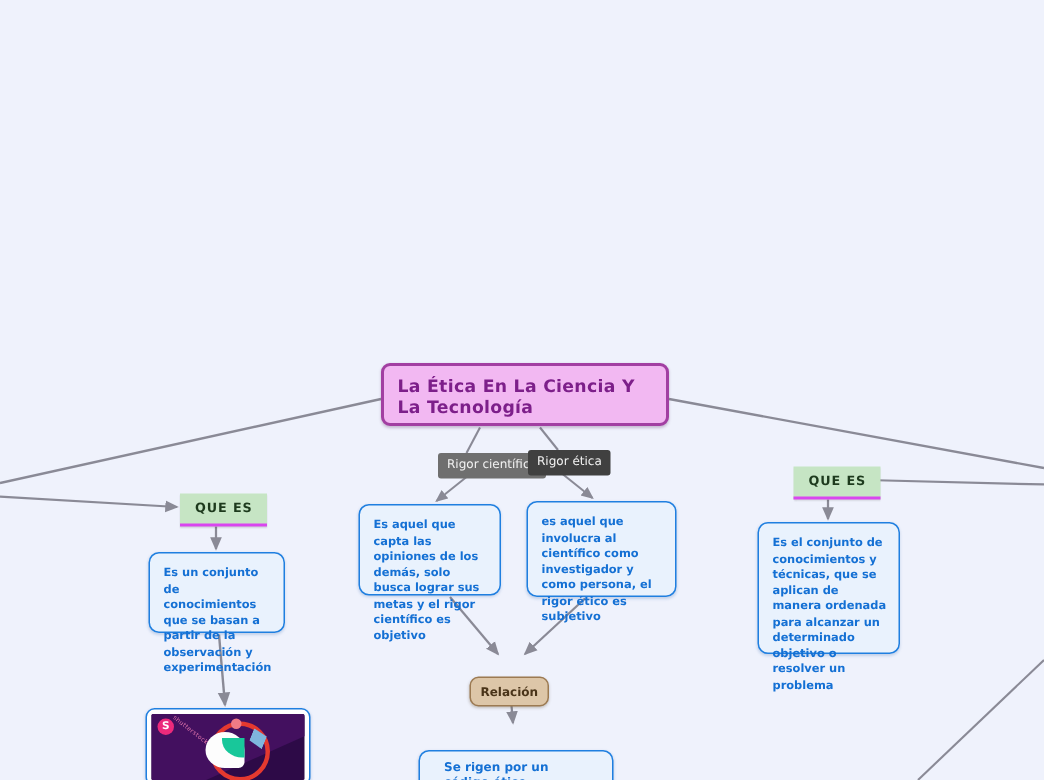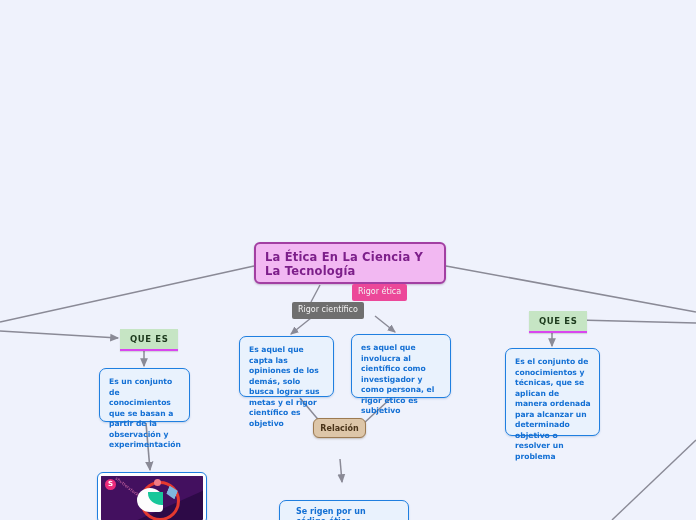--- a/index.html
+++ b/index.html
@@ -49,21 +49,21 @@
   .pill {
     background: #6f6f6f;
     color: #f2f2f2;
     font-size: 8px;
     padding: 3px 6px 4px 6px;
     border-radius: 2px;
     white-space: nowrap;
     line-height: 10px;
   }
   .pill.p1 { left: 292px; top: 302px; }
-  .pill.p2 { left: 352px; top: 284px; background: #ec4899; }
+  .pill.p2 { left: 352px; top: 300px; background: #404040; }
 
   
   .green {
     background: #c6e5c4;
     border-bottom: 2px solid #d946ef;
     color: #1d3a1d;
     font-size: 8.5px;
     font-weight: bold;
     letter-spacing: .6px;
     text-align: center;
@@ -93,21 +93,21 @@
   .blue.b-bottom {
     left: 279px; top: 484px; width: 130px; height: 22px;
     padding: 16px; display: flex; align-items: center; justify-content: center;
     font-size: 8px;
     margin-top: 16px;
   }
 
   
   .tan {
     left: 313px;
-    top: 418px;
+    top: 451px;
     width: 53px;
     height: 20px;
     background: #ddc6a8;
     border: 1.4px solid #9c7a52;
     border-radius: 6px;
     color: #4a3419;
     font-size: 8px;
     font-weight: bold;
     display: flex;
     align-items: center;

